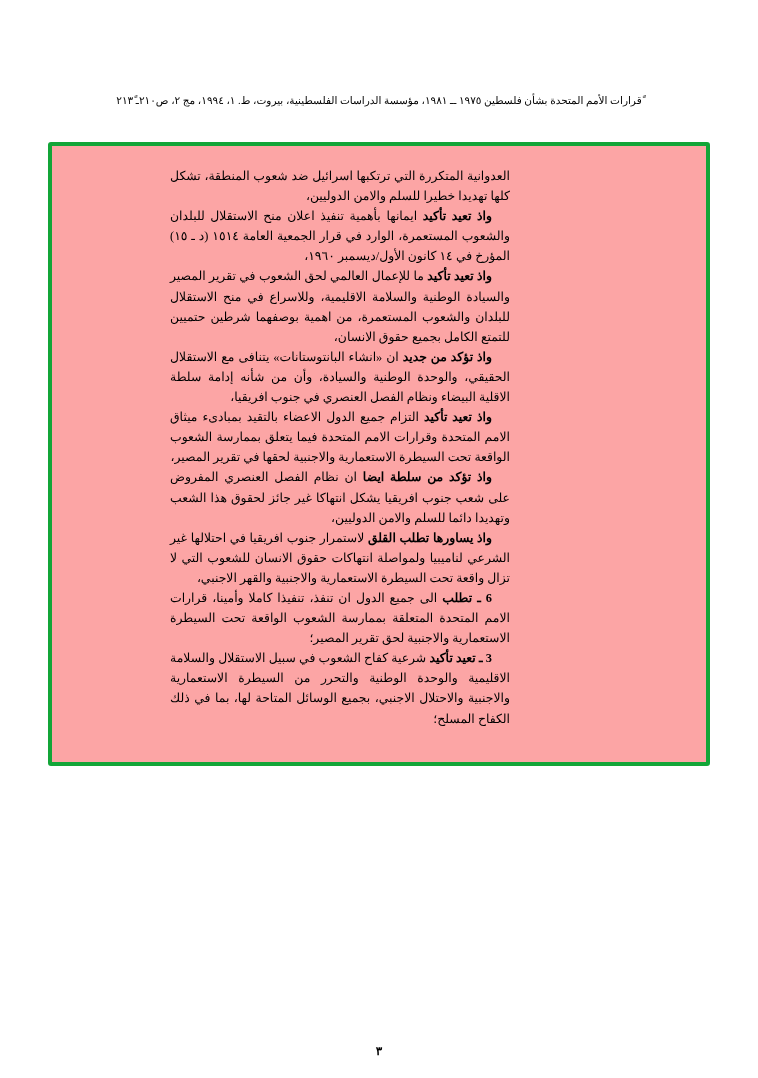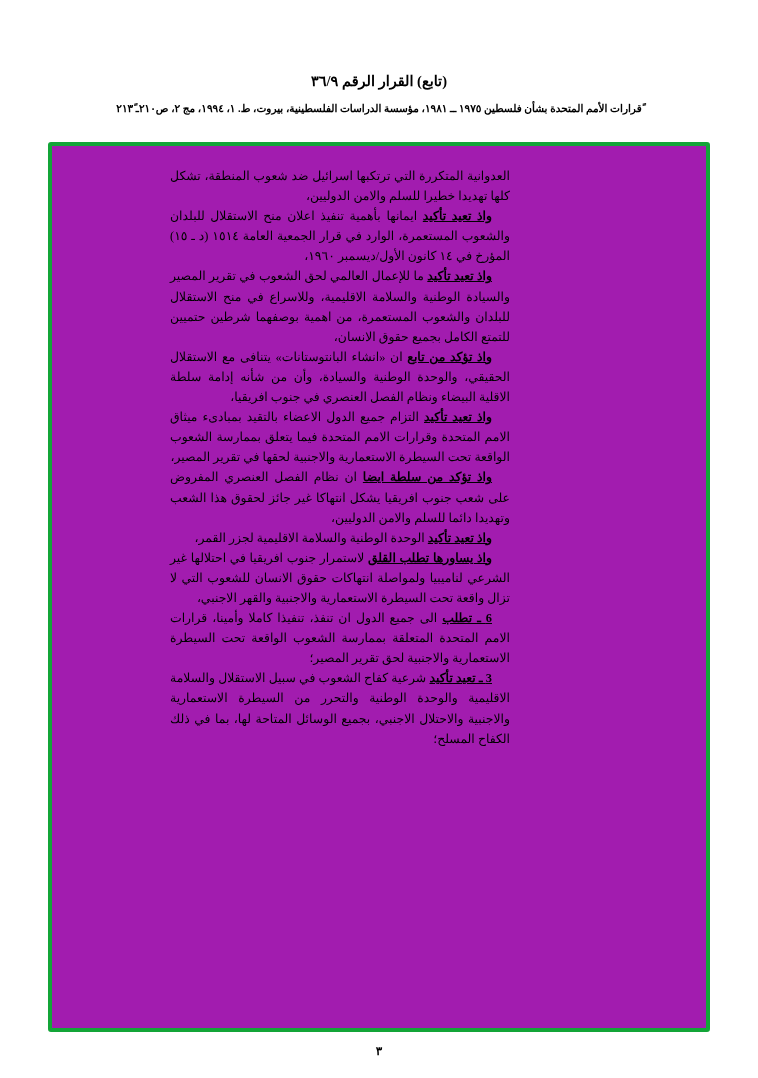--- a/index.html
+++ b/index.html
@@ -26,34 +26,34 @@
     padding-top: 72px;
   }
   .doc-title {
     font-size: 14.5px;
     font-weight: bold;
     letter-spacing: 0px;
     line-height: 1.3;
   }
   .doc-source {
     font-size: 10.5px;
-    font-weight: bold;
-    margin-top: 11px;
+    font-weight: normal;
+    margin-top: 22px;
     line-height: 1.4;
   }
   .frame {
     position: absolute;
     left: 48px;
     top: 142px;
     width: 662px;
-    height: 890px;
+    height: 624px;
     border: 4px solid #13a538;
     border-radius: 3px;
     box-sizing: border-box;
-    background: #a21caf;
+    background: #fca5a5;
   }
   .content {
     position: absolute;
     right: 196px;
     top: 20px;
     width: 340px;
     text-align: justify;
     text-align-last: right;
     direction: rtl;
   }
@@ -61,51 +61,48 @@
     margin: 0 0 0 0;
     font-size: 12.4px;
     line-height: 1.62;
     text-indent: 0;
   }
   p.indent {
     text-indent: 18px;
   }
   b.lead {
     font-weight: bold;
-    text-decoration: underline;
   }
   .page-number {
     position: absolute;
     left: 0;
     right: 0;
     top: 1044px;
     text-align: center;
     font-size: 12px;
     font-weight: bold;
   }
 </style>
 </head>
 <body>
 
 <div class="page">
 
   <div class="header">
-    <div class="doc-title">(تابع) القرار الرقم ٣٦/٩</div>
     <div class="doc-source">ًقرارات الأمم المتحدة بشأن فلسطين ١٩٧٥ ــ ١٩٨١، مؤسسة الدراسات الفلسطينية، بيروت، ط. ١، ١٩٩٤، مج ٢، ص٢١٠ـ ٢١٣ً</div>
   </div>
 
   <div class="frame">
     <div class="content">
         <p class="para"><span>العدوانية المتكررة التي ترتكبها اسرائيل ضد شعوب المنطقة، تشكل كلها تهديدا خطيرا للسلم والامن الدوليين،</span></p>
         <p class="para indent"><b class="lead">واذ تعيد تأكيد</b><span> ايمانها بأهمية تنفيذ اعلان منح الاستقلال للبلدان والشعوب المستعمرة، الوارد في قرار الجمعية العامة ١٥١٤ (د ـ ١٥) المؤرخ في ١٤ كانون الأول/ديسمبر ١٩٦٠،</span></p>
         <p class="para indent"><b class="lead">واذ تعيد تأكيد</b><span> ما للإعمال العالمي لحق الشعوب في تقرير المصير والسيادة الوطنية والسلامة الاقليمية، وللاسراع في منح الاستقلال للبلدان والشعوب المستعمرة، من اهمية بوصفهما شرطين حتميين للتمتع الكامل بجميع حقوق الانسان،</span></p>
-        <p class="para indent"><b class="lead">واذ تؤكد من تابع</b><span> ان «انشاء البانتوستانات» يتنافى مع الاستقلال الحقيقي، والوحدة الوطنية والسيادة، وأن من شأنه إدامة سلطة الاقلية البيضاء ونظام الفصل العنصري في جنوب افريقيا،</span></p>
+        <p class="para indent"><b class="lead">واذ تؤكد من جديد</b><span> ان «انشاء البانتوستانات» يتنافى مع الاستقلال الحقيقي، والوحدة الوطنية والسيادة، وأن من شأنه إدامة سلطة الاقلية البيضاء ونظام الفصل العنصري في جنوب افريقيا،</span></p>
         <p class="para indent"><b class="lead">واذ تعيد تأكيد</b><span> التزام جميع الدول الاعضاء بالتقيد بمبادىء ميثاق الامم المتحدة وقرارات الامم المتحدة فيما يتعلق بممارسة الشعوب الواقعة تحت السيطرة الاستعمارية والاجنبية لحقها في تقرير المصير،</span></p>
         <p class="para indent"><b class="lead">واذ تؤكد من سلطة ايضا</b><span> ان نظام الفصل العنصري المفروض على شعب جنوب افريقيا يشكل انتهاكا غير جائز لحقوق هذا الشعب وتهديدا دائما للسلم والامن الدوليين،</span></p>
-        <p class="para indent"><b class="lead">واذ تعيد تأكيد</b><span> الوحدة الوطنية والسلامة الاقليمية لجزر القمر،</span></p>
         <p class="para indent"><b class="lead">واذ يساورها تطلب القلق</b><span> لاستمرار جنوب افريقيا في احتلالها غير الشرعي لناميبيا ولمواصلة انتهاكات حقوق الانسان للشعوب التي لا تزال واقعة تحت السيطرة الاستعمارية والاجنبية والقهر الاجنبي،</span></p>
         <p class="para indent"><b class="lead">6 ـ تطلب</b><span> الى جميع الدول ان تنفذ، تنفيذا كاملا وأمينا، قرارات الامم المتحدة المتعلقة بممارسة الشعوب الواقعة تحت السيطرة الاستعمارية والاجنبية لحق تقرير المصير؛</span></p>
         <p class="para indent"><b class="lead">3 ـ تعيد تأكيد</b><span> شرعية كفاح الشعوب في سبيل الاستقلال والسلامة الاقليمية والوحدة الوطنية والتحرر من السيطرة الاستعمارية والاجنبية والاحتلال الاجنبي، بجميع الوسائل المتاحة لها، بما في ذلك الكفاح المسلح؛</span></p>
       </div>
   </div>
 
   <div class="page-number">٣</div>
 
 </div>
 

